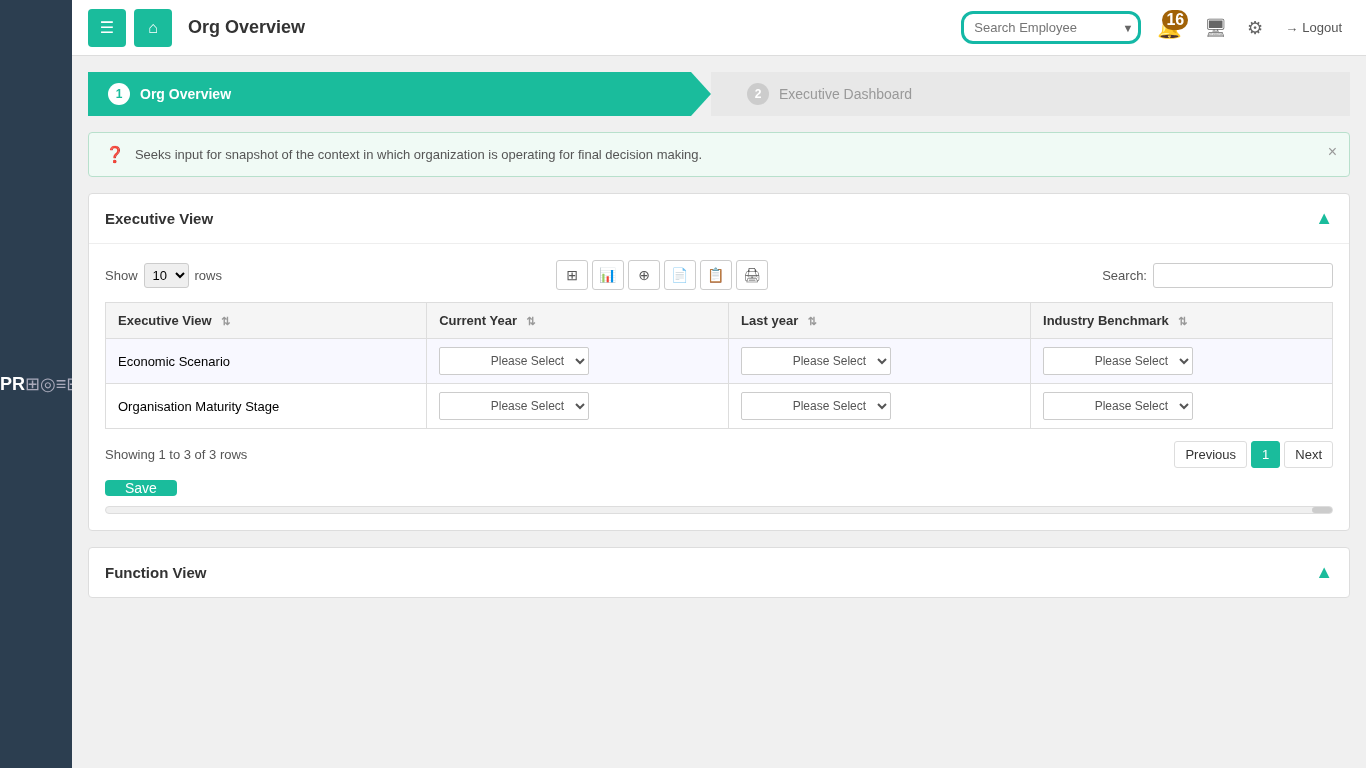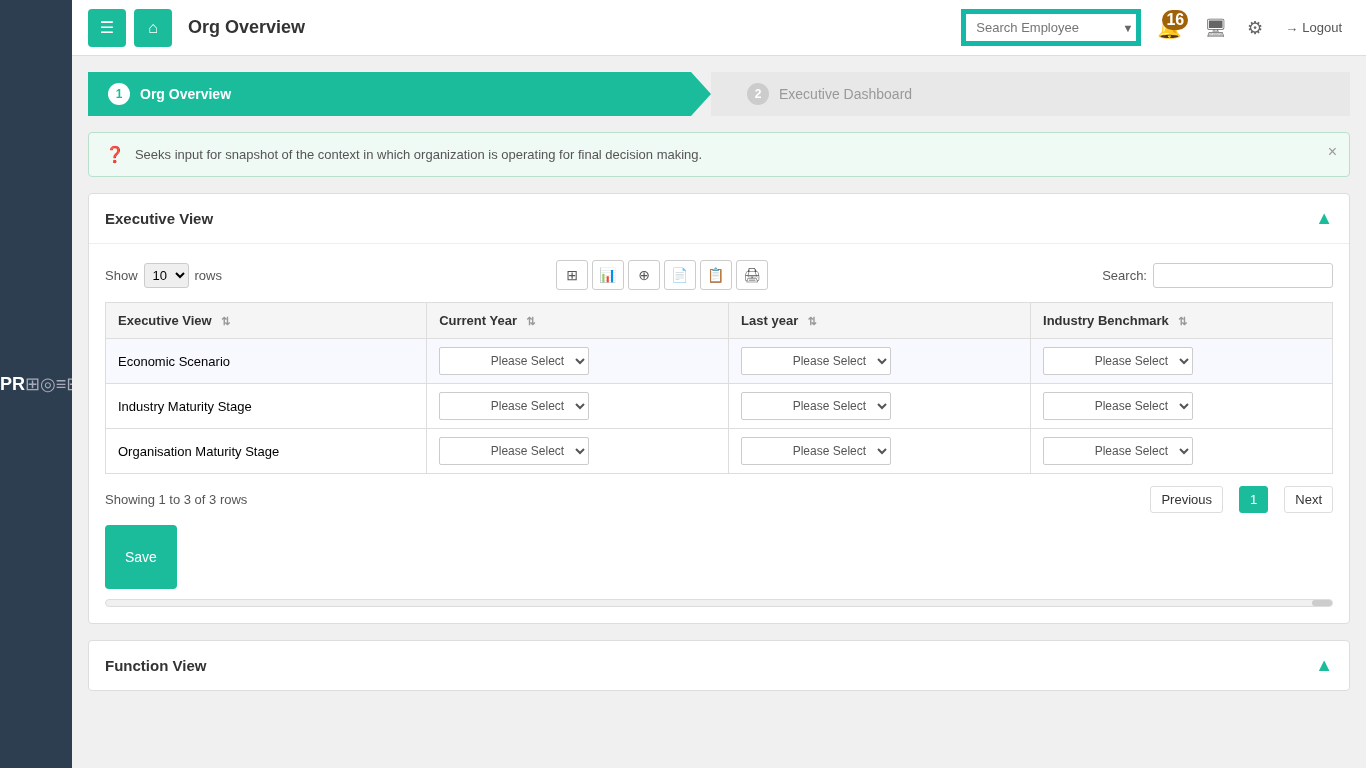--- a/index.html
+++ b/index.html
@@ -76,22 +76,22 @@
       color: #333;
       flex: 1;
       padding-left: 8px;
     }
     .search-employee {
       position: relative;
       display: flex;
       align-items: center;
     }
     .search-employee input {
-      border: 5px solid #14b8a6;
-      border-radius: 0;
+      border: 3px solid #14b8a6;
+      border-radius: 12px;
       padding: 6px 30px 6px 10px;
       font-size: 13px;
       width: 180px;
       outline: none;
     }
     .search-employee .dropdown-arrow {
       position: absolute;
       right: 8px;
       color: #666;
       font-size: 11px;
@@ -352,40 +352,40 @@
     .table-footer {
       display: flex;
       align-items: center;
       justify-content: space-between;
       margin-top: 12px;
     }
     .showing-text { color: #555; font-size: 13px; }
     .pagination {
       display: flex;
       align-items: center;
-      gap: 16px;
+      gap: 4px;
     }
     .page-btn {
       border: 1px solid #ddd;
       background: white;
       padding: 5px 10px;
       cursor: pointer;
       font-size: 13px;
       border-radius: 3px;
       color: #333;
     }
     .page-btn.active { background: #1abc9c; color: white; border-color: #1abc9c; }
 
     
     .save-btn {
       background: #1abc9c;
       color: white;
       border: none;
       border-radius: 4px;
-      padding: 24px 20px;
+      padding: 0 20px;
       font-size: 14px;
       cursor: pointer;
       margin-top: 12px;
     }
 
     
     .scroll-indicator {
       height: 8px;
       background: #f0f0f0;
       border: 1px solid #ddd;
@@ -575,26 +575,20 @@
             </tr>
           </thead>
           <tbody id="executive-table-body">
           <tr class="row-alt">
                 <td>Economic Scenario</td>
                 <td class="select-cell"><select><option>Please Select</option></select></td>
                 <td class="select-cell"><select><option>Please Select</option></select></td>
                 <td class="select-cell"><select><option>Please Select</option></select></td>
               </tr>
               <tr class="row-normal">
-                <td>Industry Maturity Stage</td>
-                <td class="select-cell"><select><option>Please Select</option></select></td>
-                <td class="select-cell"><select><option>Please Select</option></select></td>
-                <td class="select-cell"><select><option>Please Select</option></select></td>
-              </tr>
-              <tr class="row-normal">
                 <td>Organisation Maturity Stage</td>
                 <td class="select-cell"><select><option>Please Select</option></select></td>
                 <td class="select-cell"><select><option>Please Select</option></select></td>
                 <td class="select-cell"><select><option>Please Select</option></select></td>
               </tr>
             </tbody>
         </table>
 
         
         <div class="table-footer">

